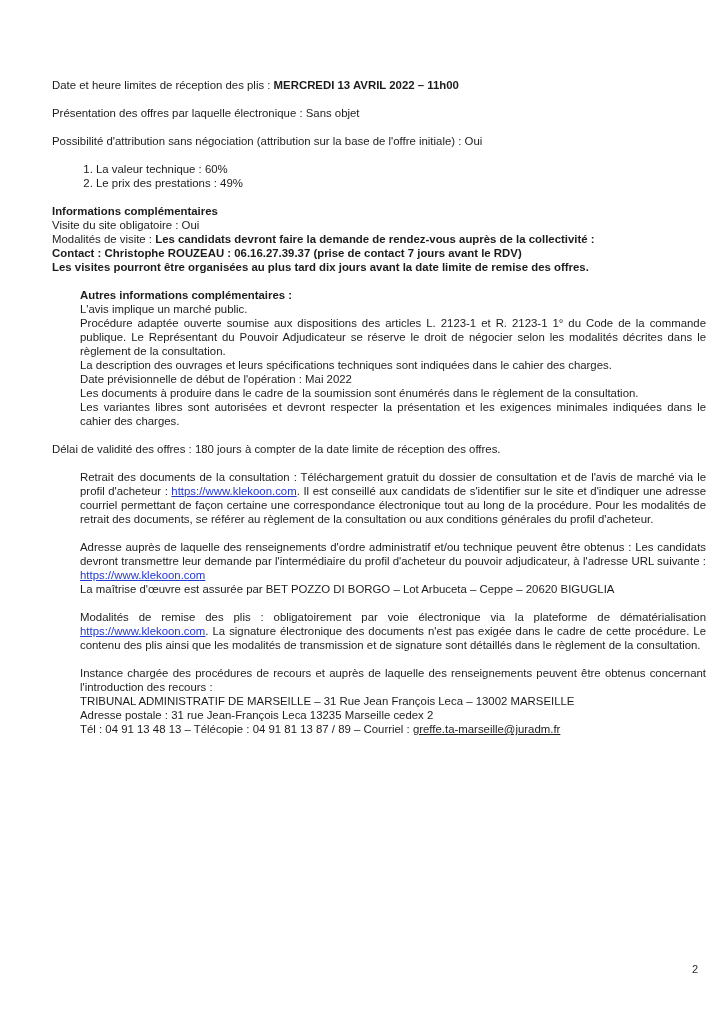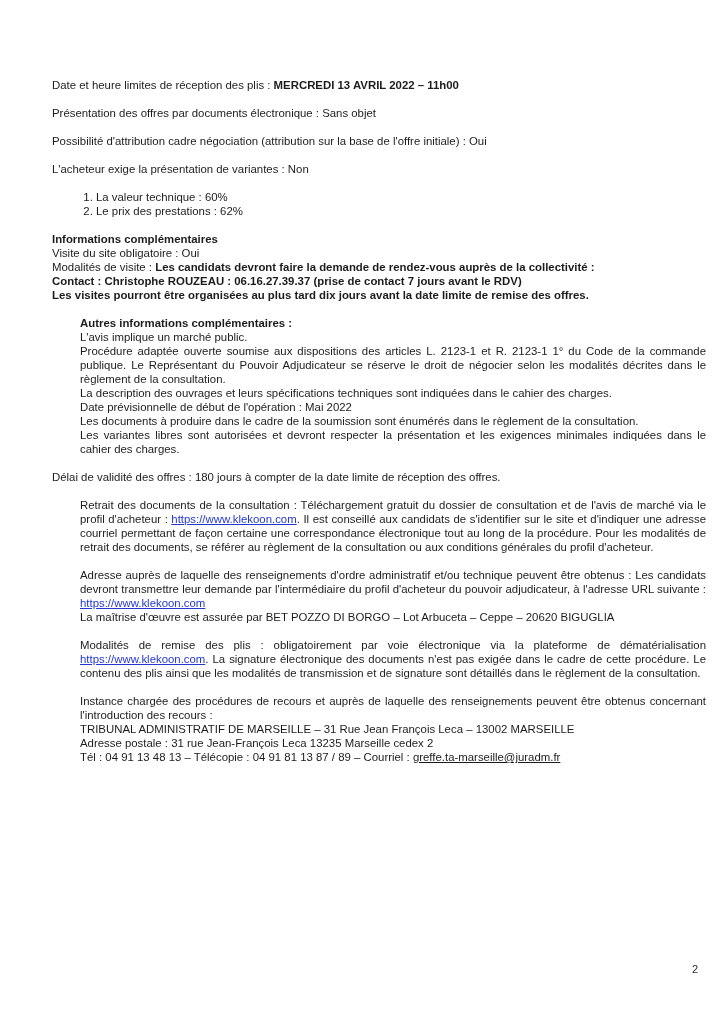--- a/index.html
+++ b/index.html
@@ -29,26 +29,25 @@
     right: 26px;
     font-size: 11px;
     color: #2a2a2a;
   }
 </style>
 </head>
 <body style="--link-color: #2437cf;">
 
 <main class="doc">
     <p><span>Date et heure limites de réception des plis : </span><span class="bold">MERCREDI 13 AVRIL 2022 – 11h00</span></p>
-    <p><span>Présentation des offres par documents électronique : Sans objet</span></p>
-    <p><span>Possibilité d'attribution cadre négociation (attribution sur la base de l'offre initiale) : Oui</span></p>
-    <p><span>L'acheteur exige la présentation de variantes : Non</span></p>
+    <p><span>Présentation des offres par laquelle électronique : Sans objet</span></p>
+    <p><span>Possibilité d'attribution sans négociation (attribution sur la base de l'offre initiale) : Oui</span></p>
     <ol>
       <li>La valeur technique : 60%</li>
-      <li>Le prix des prestations : 62%</li>
+      <li>Le prix des prestations : 49%</li>
     </ol>
     <p><span class="bold">Informations complémentaires</span><br><span>Visite du site obligatoire : Oui</span><br><span>Modalités de visite : </span><span class="bold">Les candidats devront faire la demande de rendez-vous auprès de la collectivité :</span><br><span class="bold">Contact : Christophe ROUZEAU : 06.16.27.39.37 (prise de contact 7 jours avant le RDV)</span><br><span class="bold">Les visites pourront être organisées au plus tard dix jours avant la date limite de remise des offres.</span></p>
     <p class="justify"><span class="bold">Autres informations complémentaires :</span><br><span>L'avis implique un marché public.</span><br><span>Procédure adaptée ouverte soumise aux dispositions des articles L. 2123-1 et R. 2123-1 1° du Code de la commande publique. Le Représentant du Pouvoir Adjudicateur se réserve le droit de négocier selon les modalités décrites dans le règlement de la consultation.</span><br><span>La description des ouvrages et leurs spécifications techniques sont indiquées dans le cahier des charges.</span><br><span>Date prévisionnelle de début de l'opération : Mai 2022</span><br><span>Les documents à produire dans le cadre de la soumission sont énumérés dans le règlement de la consultation.</span><br><span>Les variantes libres sont autorisées et devront respecter la présentation et les exigences minimales indiquées dans le cahier des charges.</span></p>
     <p><span>Délai de validité des offres : 180 jours à compter de la date limite de réception des offres.</span></p>
     <p class="justify"><span>Retrait des documents de la consultation : Téléchargement gratuit du dossier de consultation et de l'avis de marché via le profil d'acheteur : </span><a href="#" class="link">https://www.klekoon.com</a><span>. Il est conseillé aux candidats de s'identifier sur le site et d'indiquer une adresse courriel permettant de façon certaine une correspondance électronique tout au long de la procédure. Pour les modalités de retrait des documents, se référer au règlement de la consultation ou aux conditions générales du profil d'acheteur.</span></p>
     <p class="justify"><span>Adresse auprès de laquelle des renseignements d'ordre administratif et/ou technique peuvent être obtenus : Les candidats devront transmettre leur demande par l'intermédiaire du profil d'acheteur du pouvoir adjudicateur, à l'adresse URL suivante : </span><a href="#" class="link">https://www.klekoon.com</a><br><span>La maîtrise d'œuvre est assurée par BET POZZO DI BORGO – Lot Arbuceta – Ceppe – 20620 BIGUGLIA</span></p>
     <p class="justify"><span>Modalités de remise des plis : obligatoirement par voie électronique via la plateforme de dématérialisation </span><a href="#" class="link">https://www.klekoon.com</a><span>. La signature électronique des documents n'est pas exigée dans le cadre de cette procédure. Le contenu des plis ainsi que les modalités de transmission et de signature sont détaillés dans le règlement de la consultation.</span></p>
     <p class="justify"><span>Instance chargée des procédures de recours et auprès de laquelle des renseignements peuvent être obtenus concernant l'introduction des recours :</span><br><span>TRIBUNAL ADMINISTRATIF DE MARSEILLE – 31 Rue Jean François Leca – 13002 MARSEILLE</span><br><span>Adresse postale : 31 rue Jean-François Leca 13235 Marseille cedex 2</span><br><span>Tél : 04 91 13 48 13 – Télécopie : 04 91 81 13 87 / 89 – Courriel : </span><a href="#" class="link-black">greffe.ta-marseille@juradm.fr</a></p>
   </main>
 

